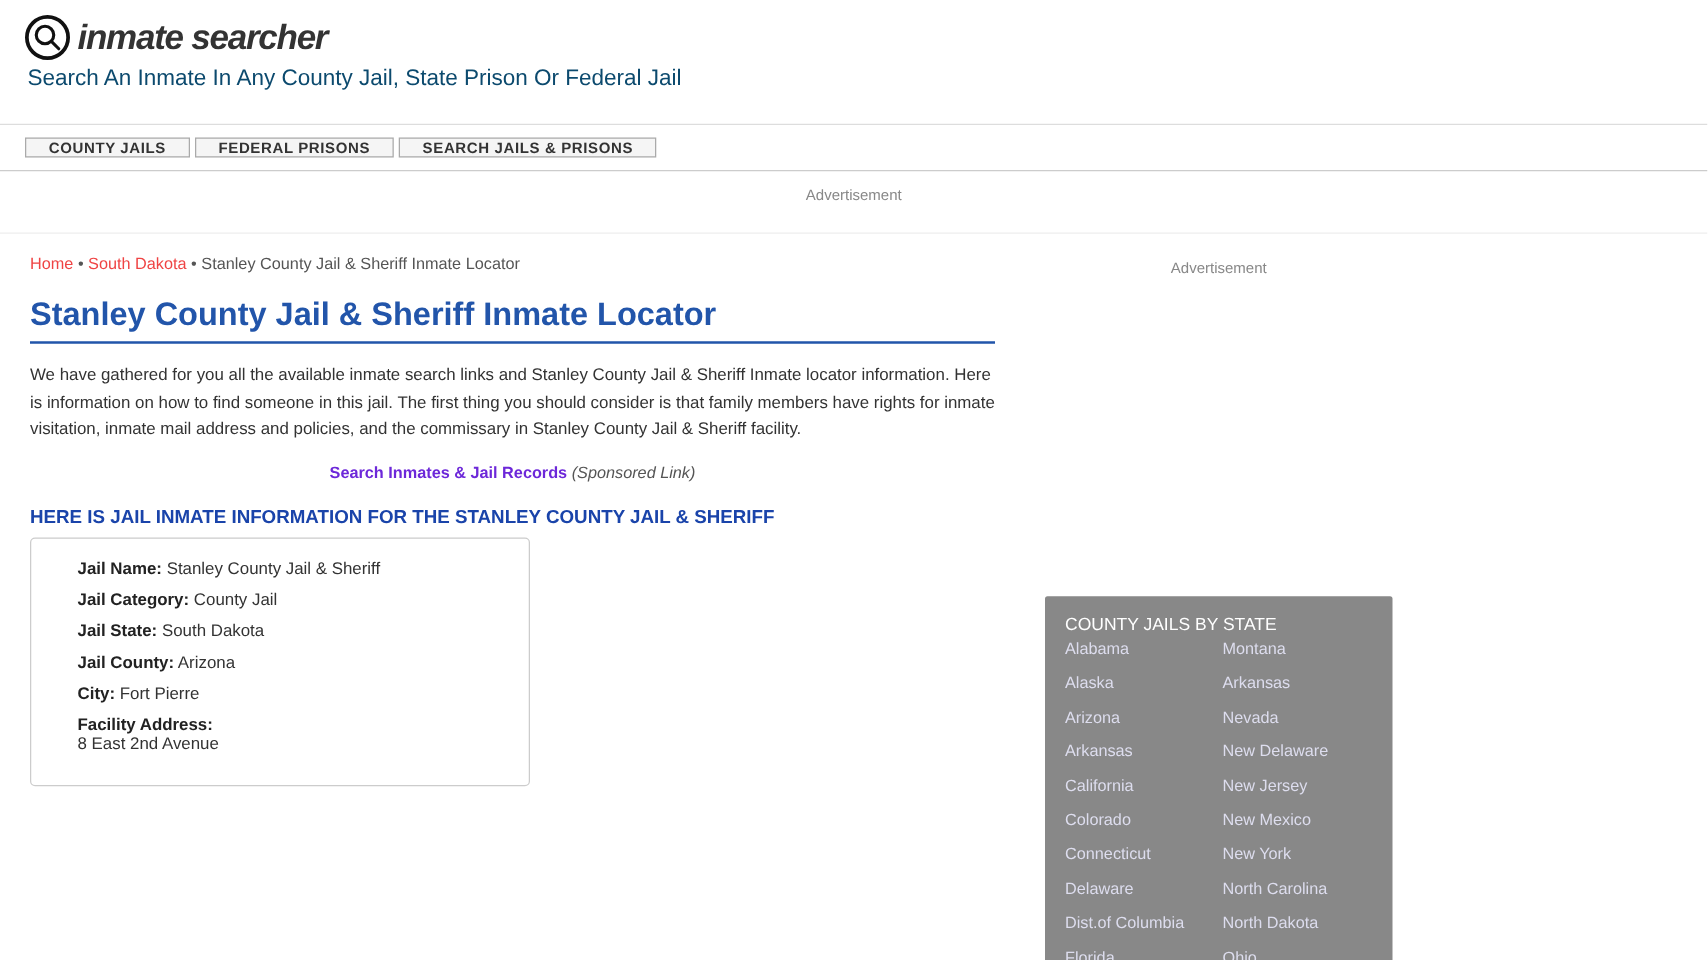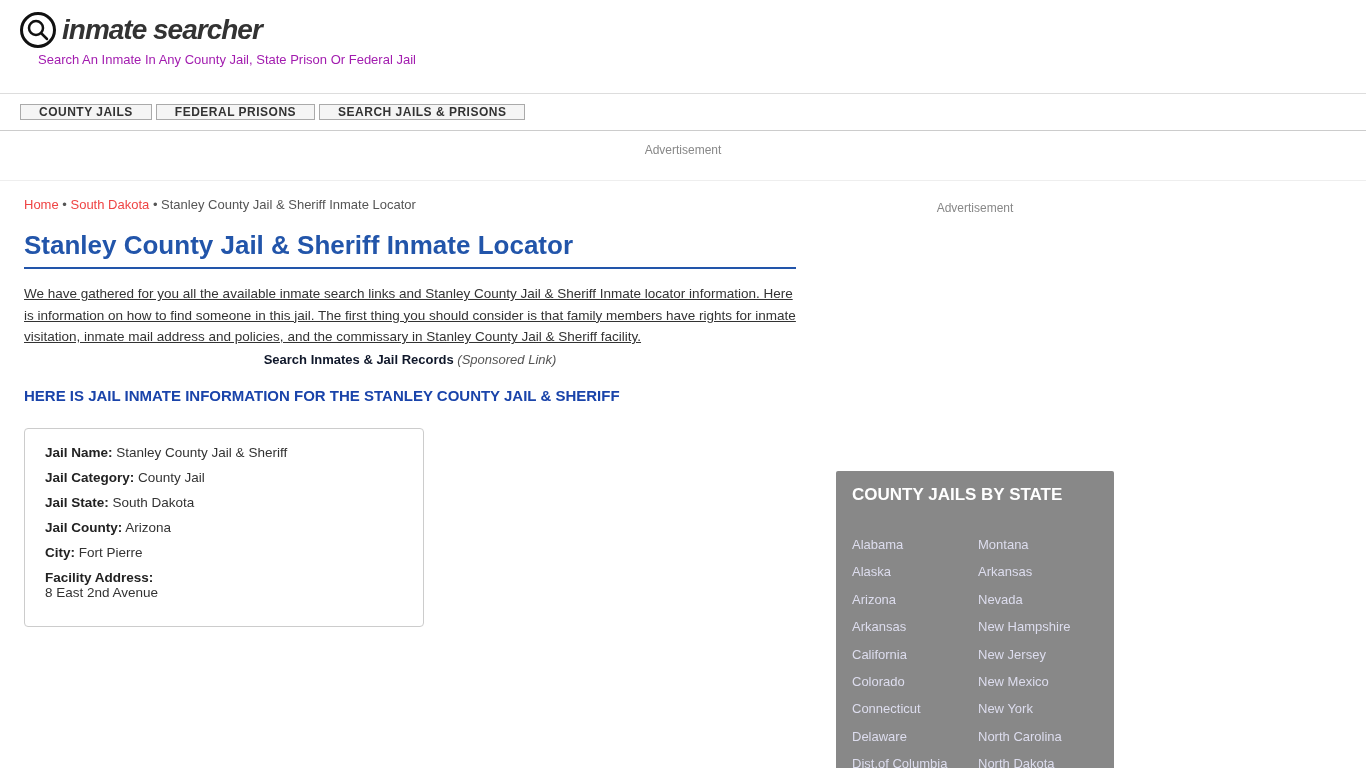--- a/index.html
+++ b/index.html
@@ -4,21 +4,21 @@
   <style>
     * { margin: 0; padding: 0; box-sizing: border-box; }
     body { font-family: Arial, sans-serif; font-size: 14px; color: #333; background: #fff; }
 
     
     #header { padding: 12px 20px 26px 20px; border-bottom: 1px solid #ddd; }
     #logo-area { display: flex; align-items: center; gap: 6px; margin-bottom: 4px; }
     #logo-icon { width: 36px; height: 36px; background: #fff; border: 3px solid #111; border-radius: 50%; display: flex; align-items: center; justify-content: center; font-size: 18px; font-weight: bold; color: #111; }
     #logo-text { font-size: 28px; font-weight: bold; font-style: italic; color: #111; letter-spacing: -1px; }
     #logo-text span { color: #333; }
-    #tagline { font-size: 13px; color: #a21caf; margin-left: 18px; }
+    #tagline { font-size: 18px; color: #0c4a6e; margin-left: 2px; }
 
     
     #nav { padding: 10px 20px; border-bottom: 1px solid #ccc; display: flex; gap: 4px; }
     .nav-btn { padding: 0 18px; border: 1px solid #aaa; background: #f5f5f5; font-size: 12px; font-weight: bold; color: #333; cursor: pointer; text-transform: uppercase; letter-spacing: 0.5px; }
 
     
     #ad-top { text-align: center; padding: 12px; color: #888; font-size: 12px; border-bottom: 1px solid #eee; min-height: 50px; }
 
     
     #main { display: flex; padding: 0; }
@@ -26,40 +26,40 @@
     #sidebar { width: 310px; min-width: 310px; padding: 10px 16px; }
 
     
     #breadcrumb { font-size: 13px; color: #555; margin-bottom: 18px; }
     #breadcrumb a { color: #ef4444; text-decoration: none; }
 
     
     #page-title { font-size: 26px; color: #2255aa; font-weight: bold; margin-bottom: 14px; border-bottom: 2px solid #2255aa; padding-bottom: 6px; }
 
     
-    #description { font-size: 13.5px; color: #333; line-height: 1.6; margin-bottom: 4px; text-decoration: underline; }
+    #description { font-size: 13.5px; color: #333; line-height: 1.6; margin-bottom: 16px; }
 
     
     #sponsored { text-align: center; margin-bottom: 20px; font-size: 13px; }
-    #sponsored a { color: #0f172a; font-weight: bold; text-decoration: none; }
+    #sponsored a { color: #6d28d9; font-weight: bold; text-decoration: none; }
     #sponsored .sponsored-text { color: #555; font-style: italic; }
 
     
-    #section-heading { font-size: 15px; font-weight: bold; color: #1a44aa; margin-bottom: 24px; text-transform: uppercase; }
+    #section-heading { font-size: 15px; font-weight: bold; color: #1a44aa; margin-bottom: 8px; text-transform: uppercase; }
 
     
-    #info-box { border: 1px solid #ccc; border-radius: 4px; padding: 16px 20px; background: #fff; max-width: 400px; }
+    #info-box { border: 1px solid #ccc; border-radius: 4px; padding: 16px 37px; background: #fff; max-width: 400px; }
     .info-row { margin-bottom: 10px; font-size: 13.5px; }
     .info-label { font-weight: bold; color: #222; }
     .info-value { color: #333; }
 
     
     #sidebar-ad { text-align: center; color: #888; font-size: 12px; min-height: 280px; padding: 10px; }
     #county-jails-box { background: #888; padding: 14px 16px; border-radius: 2px; }
-    #county-jails-title { color: #fff; font-size: 17px; font-weight: bold; margin-bottom: 28px; }
+    #county-jails-title { color: #fff; font-size: 14px; font-weight: normal; margin-bottom: 0; }
     #states-grid { display: grid; grid-template-columns: 1fr 1fr; gap: 4px 6px; }
     .state-link { color: #dde; font-size: 13px; text-decoration: none; cursor: pointer; line-height: 1.8; }
   </style>
 </head>
 <body>
 
 <div id="header">
   <div id="logo-area">
     <div id="logo-icon">
       <svg width="22" height="22" viewBox="0 0 22 22">
@@ -144,21 +144,21 @@
       <div id="county-jails-title">COUNTY JAILS BY STATE</div>
       <div id="states-grid">
 
       <a class="state-link" href="#">Alabama</a>
           <a class="state-link" href="#">Montana</a>
           <a class="state-link" href="#">Alaska</a>
           <a class="state-link" href="#">Arkansas</a>
           <a class="state-link" href="#">Arizona</a>
           <a class="state-link" href="#">Nevada</a>
           <a class="state-link" href="#">Arkansas</a>
-          <a class="state-link" href="#">New Hampshire</a>
+          <a class="state-link" href="#">New Delaware</a>
           <a class="state-link" href="#">California</a>
           <a class="state-link" href="#">New Jersey</a>
           <a class="state-link" href="#">Colorado</a>
           <a class="state-link" href="#">New Mexico</a>
           <a class="state-link" href="#">Connecticut</a>
           <a class="state-link" href="#">New York</a>
           <a class="state-link" href="#">Delaware</a>
           <a class="state-link" href="#">North Carolina</a>
           <a class="state-link" href="#">Dist.of Columbia</a>
           <a class="state-link" href="#">North Dakota</a>

